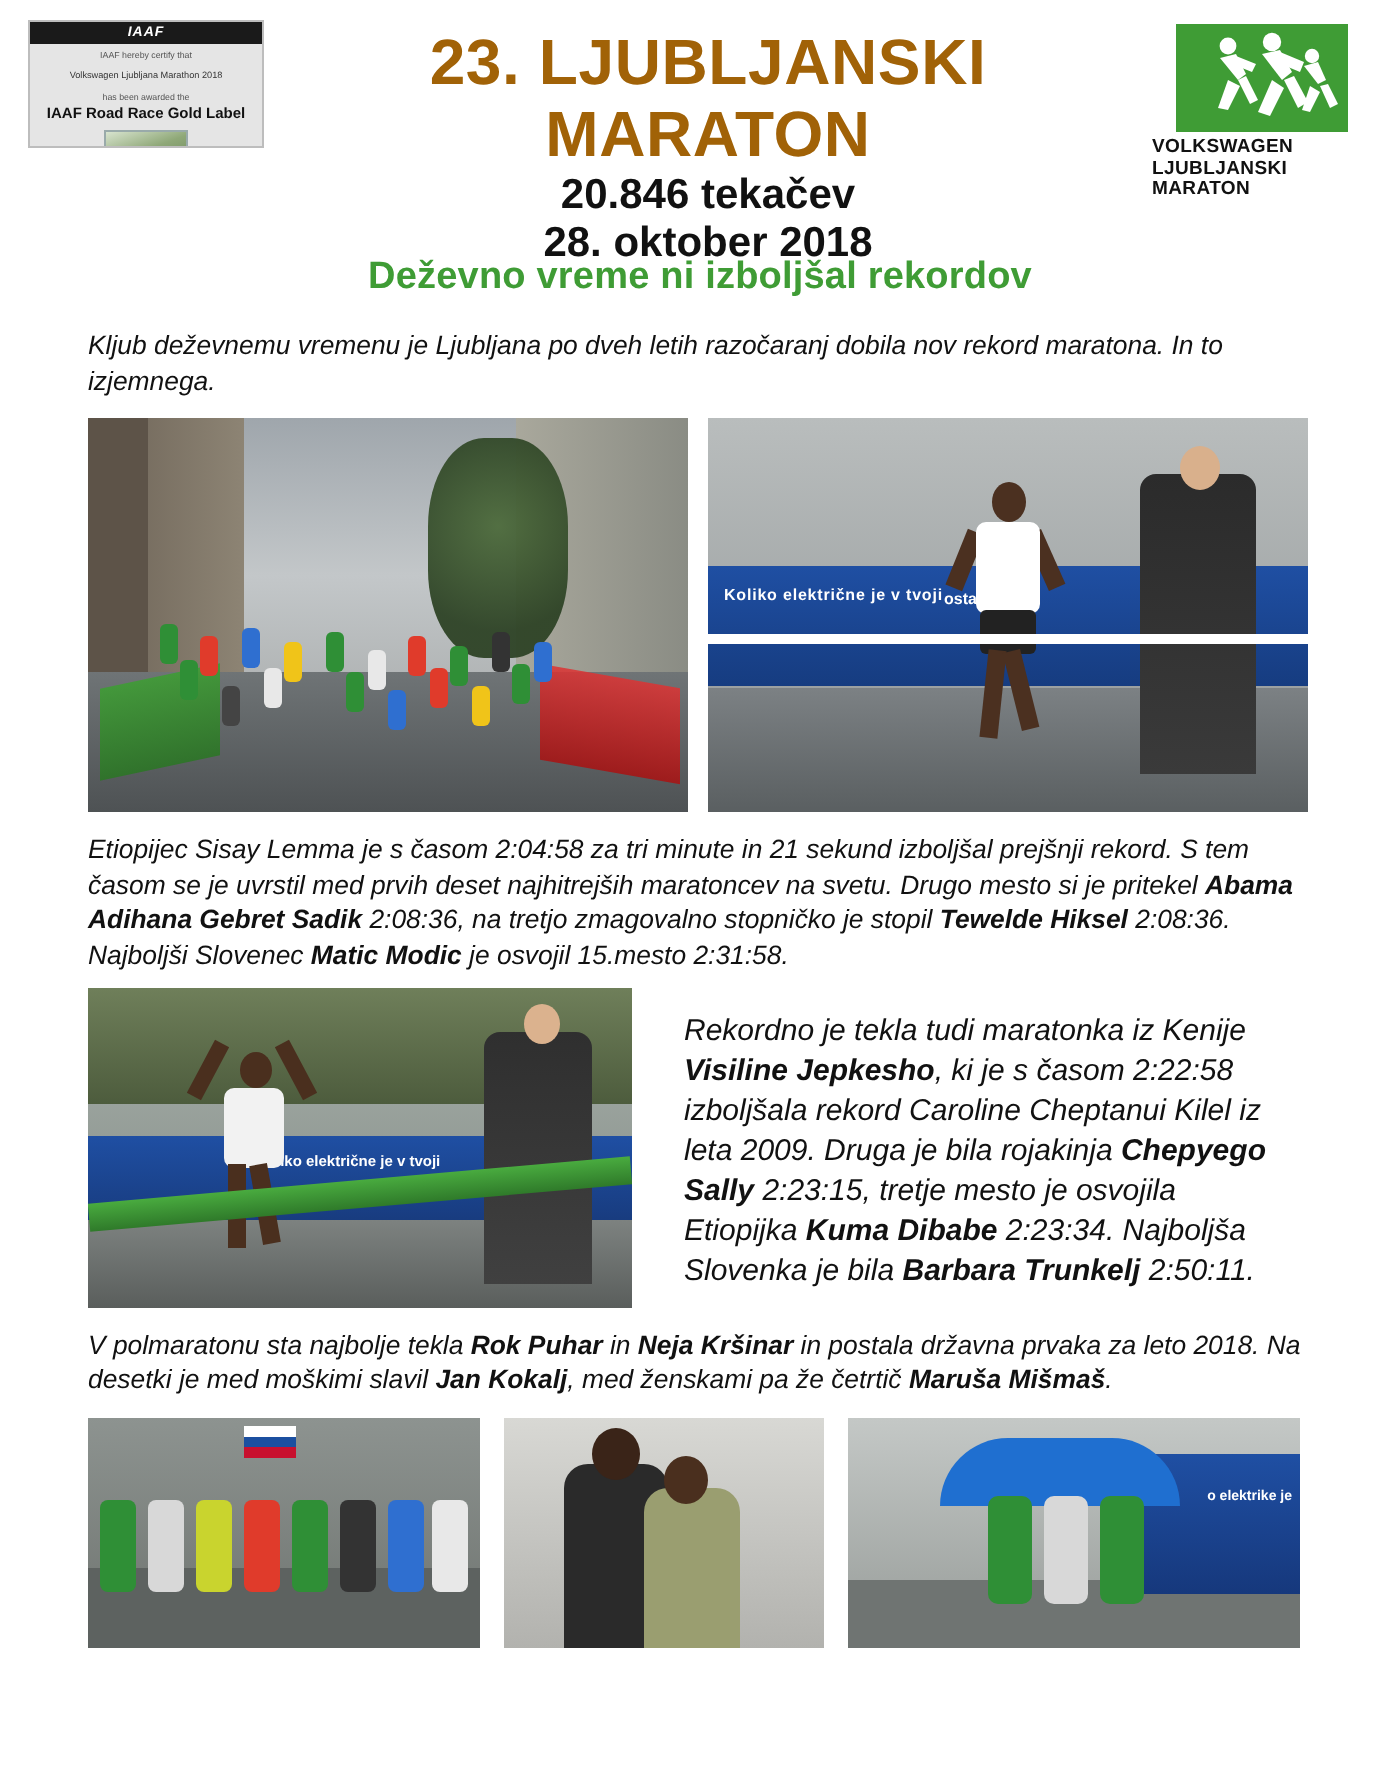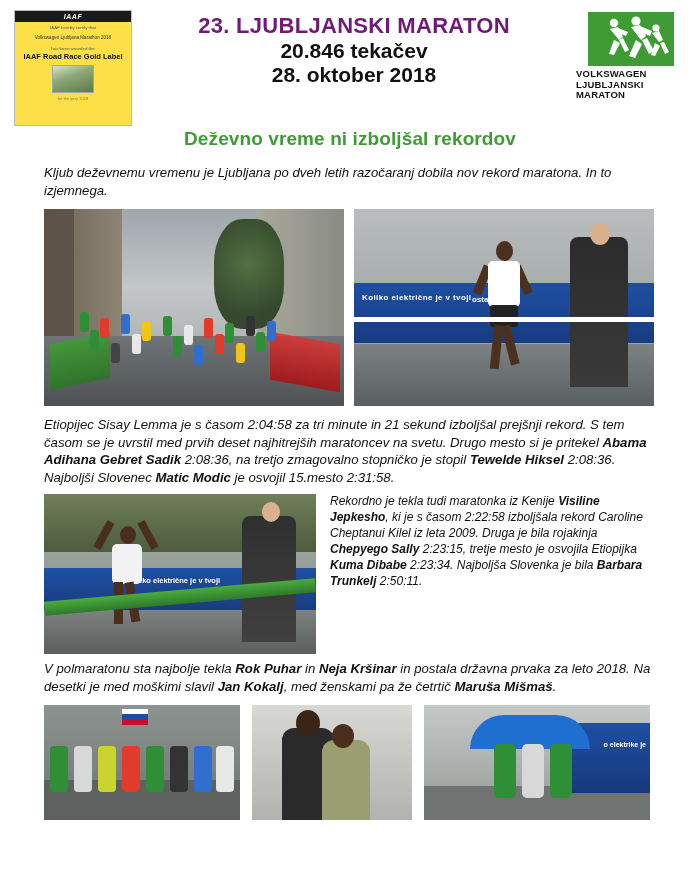--- a/index.html
+++ b/index.html
@@ -18,23 +18,23 @@
   }
 
   
   .header {
     display: flex;
     align-items: flex-start;
     padding: 10px 14px 0 14px;
     height: 112px;
   }
   .cert {
-    width: 118px; height: 116px;
+    width: 118px; height: 64px;
     border: 1px solid #bdbdbd;
-    background: #fde047;
+    background: #e5e5e5;
     position: relative;
     flex: 0 0 auto;
     overflow: hidden;
   }
   .cert-band {
     background: #1a1a1a;
     color: #ffffff;
     font-size: 7px;
     font-weight: bold;
     letter-spacing: .5px;
@@ -79,25 +79,25 @@
     color: #777;
     margin-top: 3px;
   }
 
   .title-block {
     flex: 1 1 auto;
     text-align: center;
     padding-top: 4px;
   }
   .title-main {
-    font-size: 22px;
+    font-size: 32px;
     font-weight: bold;
     letter-spacing: .3px;
     line-height: 1.12;
-    color: #701a75;
+    color: #a16207;
   }
   .title-sub {
     font-size: 21px;
     font-weight: bold;
     line-height: 1.18;
     color: #111;
   }
   .title-date {
     font-size: 21px;
     font-weight: bold;
@@ -162,21 +162,21 @@
   .ph2 { width: 300px; height: 197px; }
 
   .mid-wrap {
     display: flex;
     gap: 14px;
     margin: 8px 0 6px 0;
     align-items: flex-start;
   }
   .ph3 { width: 272px; height: 160px; flex: 0 0 auto; }
   .mid-text { flex: 1 1 auto; }
-  .mid-text p { margin: 0; font-size: 12px; line-height: 1.33; }
+  .mid-text p { margin: 12px; font-size: 15px; line-height: 1.33; }
 
   .bottom-row {
     display: flex;
     gap: 12px;
     margin-top: 10px;
     padding: 0 44px;
   }
   .ph4 { width: 196px; height: 115px; }
   .ph5 { width: 160px; height: 115px; }
   .ph6 { width: 226px; height: 115px; }

